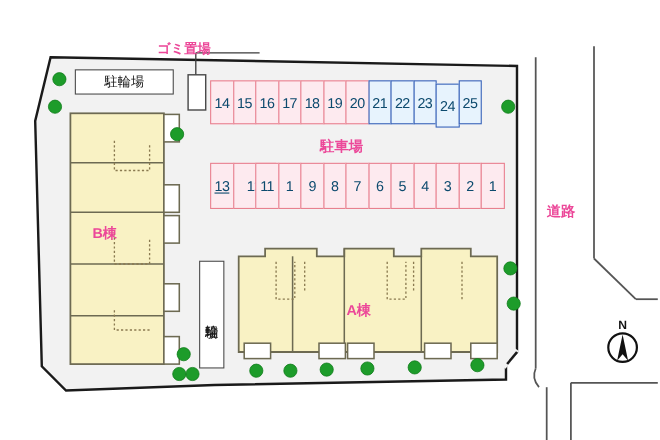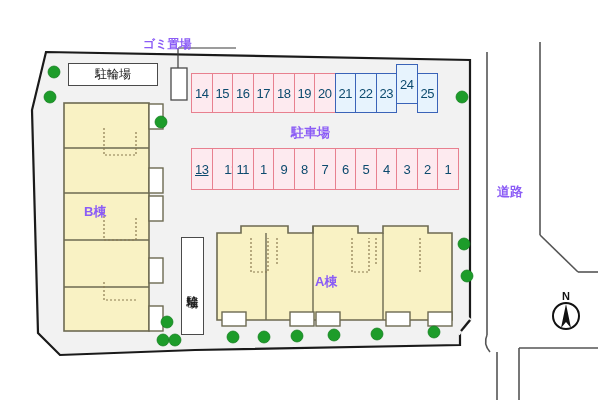--- a/index.html
+++ b/index.html
@@ -37,21 +37,21 @@
     background: #fdeaef;
     border: 1px solid #e8808f;
   }
   .stall.blue {
     background: #e7f3fd;
     border: 1px solid #3a63b8;
   }
   
   .lbl {
     position: absolute;
-    color: #8b5cf6;
+    color: #ec4899;
     white-space: nowrap;
   }
   .lbl-lot {
     font-size: 13px;
     font-weight: 700;
   }
   .lbl-bldg {
     font-size: 13px;
     font-weight: 700;
   }
@@ -210,21 +210,21 @@
       </div>
       <div class="stall blue" style="left: 334.5px; top: 73px; width: 21.5px; height: 40px;">
         <span>21</span>
       </div>
       <div class="stall blue" style="left: 355px; top: 73px; width: 21.5px; height: 40px;">
         <span>22</span>
       </div>
       <div class="stall blue" style="left: 375.5px; top: 73px; width: 21.5px; height: 40px;">
         <span>23</span>
       </div>
-      <div class="stall blue" style="left: 396px; top: 64px; width: 21.5px; height: 40px;">
+      <div class="stall blue" style="left: 396px; top: 76px; width: 21.5px; height: 40px;">
         <span>24</span>
       </div>
       <div class="stall blue" style="left: 416.5px; top: 73px; width: 21.5px; height: 40px;">
         <span>25</span>
       </div>
     </div>
 
   <div id="row-bottom">
       <div class="stall red" style="left: 191px; top: 148px; width: 21.5px; height: 42px; text-decoration: underline;">
         <span>13</span>

